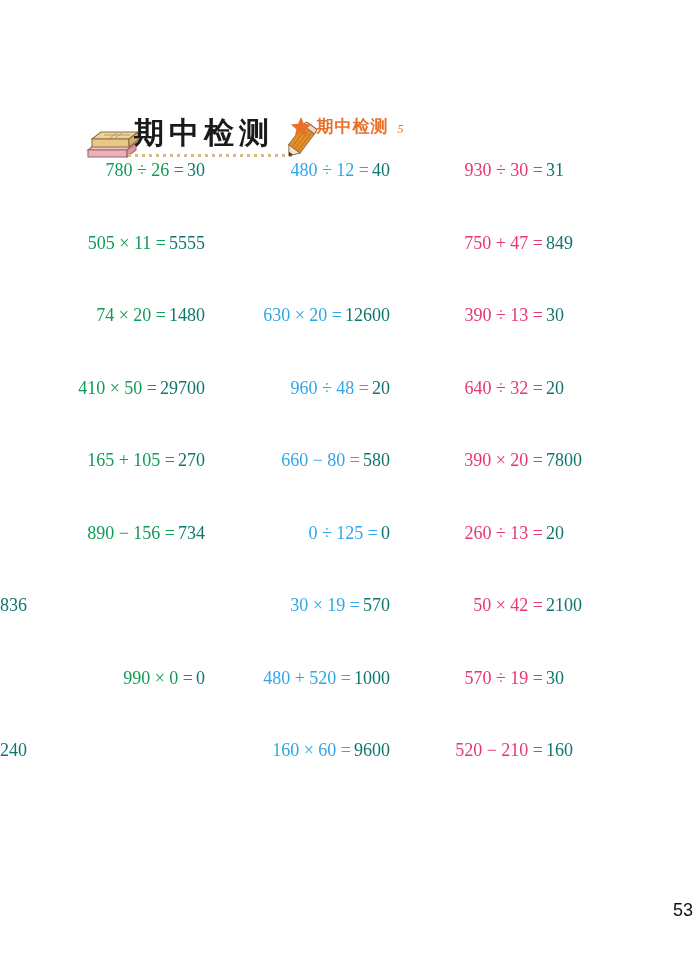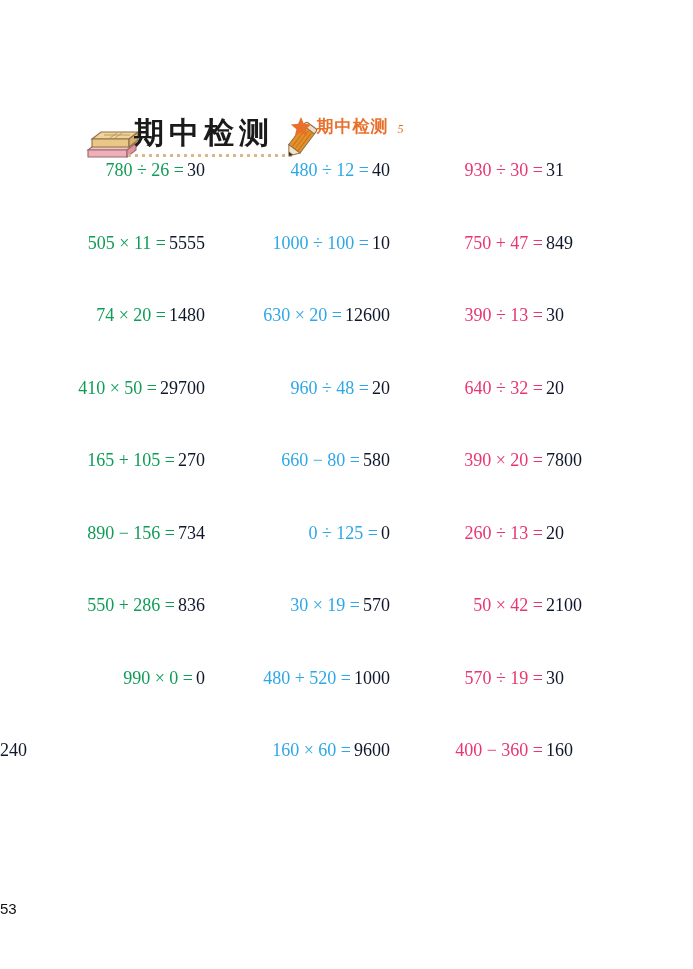--- a/index.html
+++ b/index.html
@@ -130,37 +130,37 @@
     display: inline-block;
     text-align: right;
     padding-right: 3px;
   }
   .cell.c0 .expr { width: 202px; }
   .cell.c1 .expr { width: 182px; }
   .cell.c2 .expr { width: 130px; }
 
   .ans {
     display: inline-block;
-    color: #0f172a;
+    color: #0f766e;
     text-align: left;
   }
 
   .col-green .expr { color: #0f9c55; }
   .col-blue  .expr { color: #2ea7e8; }
   .col-pink  .expr { color: #e8366f; }
 
   
   .page-number {
     position: absolute;
     left: 0;
     top: 900px;
     width: 693px;
-    text-align: left;
+    text-align: right;
     font-family: "Liberation Sans", sans-serif;
-    font-size: 15px;
+    font-size: 18px;
     color: #111111;
   }
 </style>
 </head>
 <body>
 
 <div class="page">
 
   <div class="header">
 
@@ -224,24 +224,20 @@
         <span class="expr">930 ÷ 30 =</span>
         <span class="ans">31</span>
       </div>
     </div>
 
     <div class="row">
       <div class="cell c0 col-green">
         <span class="expr">505 × 11 =</span>
         <span class="ans">5555</span>
       </div>
-      <div class="cell c1 col-blue">
-        <span class="expr">1000 ÷ 100 =</span>
-        <span class="ans">10</span>
-      </div>
       <div class="cell c2 col-pink">
         <span class="expr">750 + 47 =</span>
         <span class="ans">849</span>
       </div>
     </div>
 
     <div class="row">
       <div class="cell c0 col-green">
         <span class="expr">74 × 20 =</span>
         <span class="ans">1480</span>
@@ -297,21 +293,20 @@
         <span class="ans">0</span>
       </div>
       <div class="cell c2 col-pink">
         <span class="expr">260 ÷ 13 =</span>
         <span class="ans">20</span>
       </div>
     </div>
 
     <div class="row">
       <div class="cell c0 col-green">
-        <span class="expr">550 + 286 =</span>
         <span class="ans">836</span>
       </div>
       <div class="cell c1 col-blue">
         <span class="expr">30 × 19 =</span>
         <span class="ans">570</span>
       </div>
       <div class="cell c2 col-pink">
         <span class="expr">50 × 42 =</span>
         <span class="ans">2100</span>
       </div>
@@ -334,21 +329,21 @@
 
     <div class="row">
       <div class="cell c0 col-green">
         <span class="ans">240</span>
       </div>
       <div class="cell c1 col-blue">
         <span class="expr">160 × 60 =</span>
         <span class="ans">9600</span>
       </div>
       <div class="cell c2 col-pink">
-        <span class="expr">400 − 360 =</span>
+        <span class="expr">520 − 210 =</span>
         <span class="ans">160</span>
       </div>
     </div>
 
   </div>
 
   <div class="page-number">53</div>
 
 </div>
 

